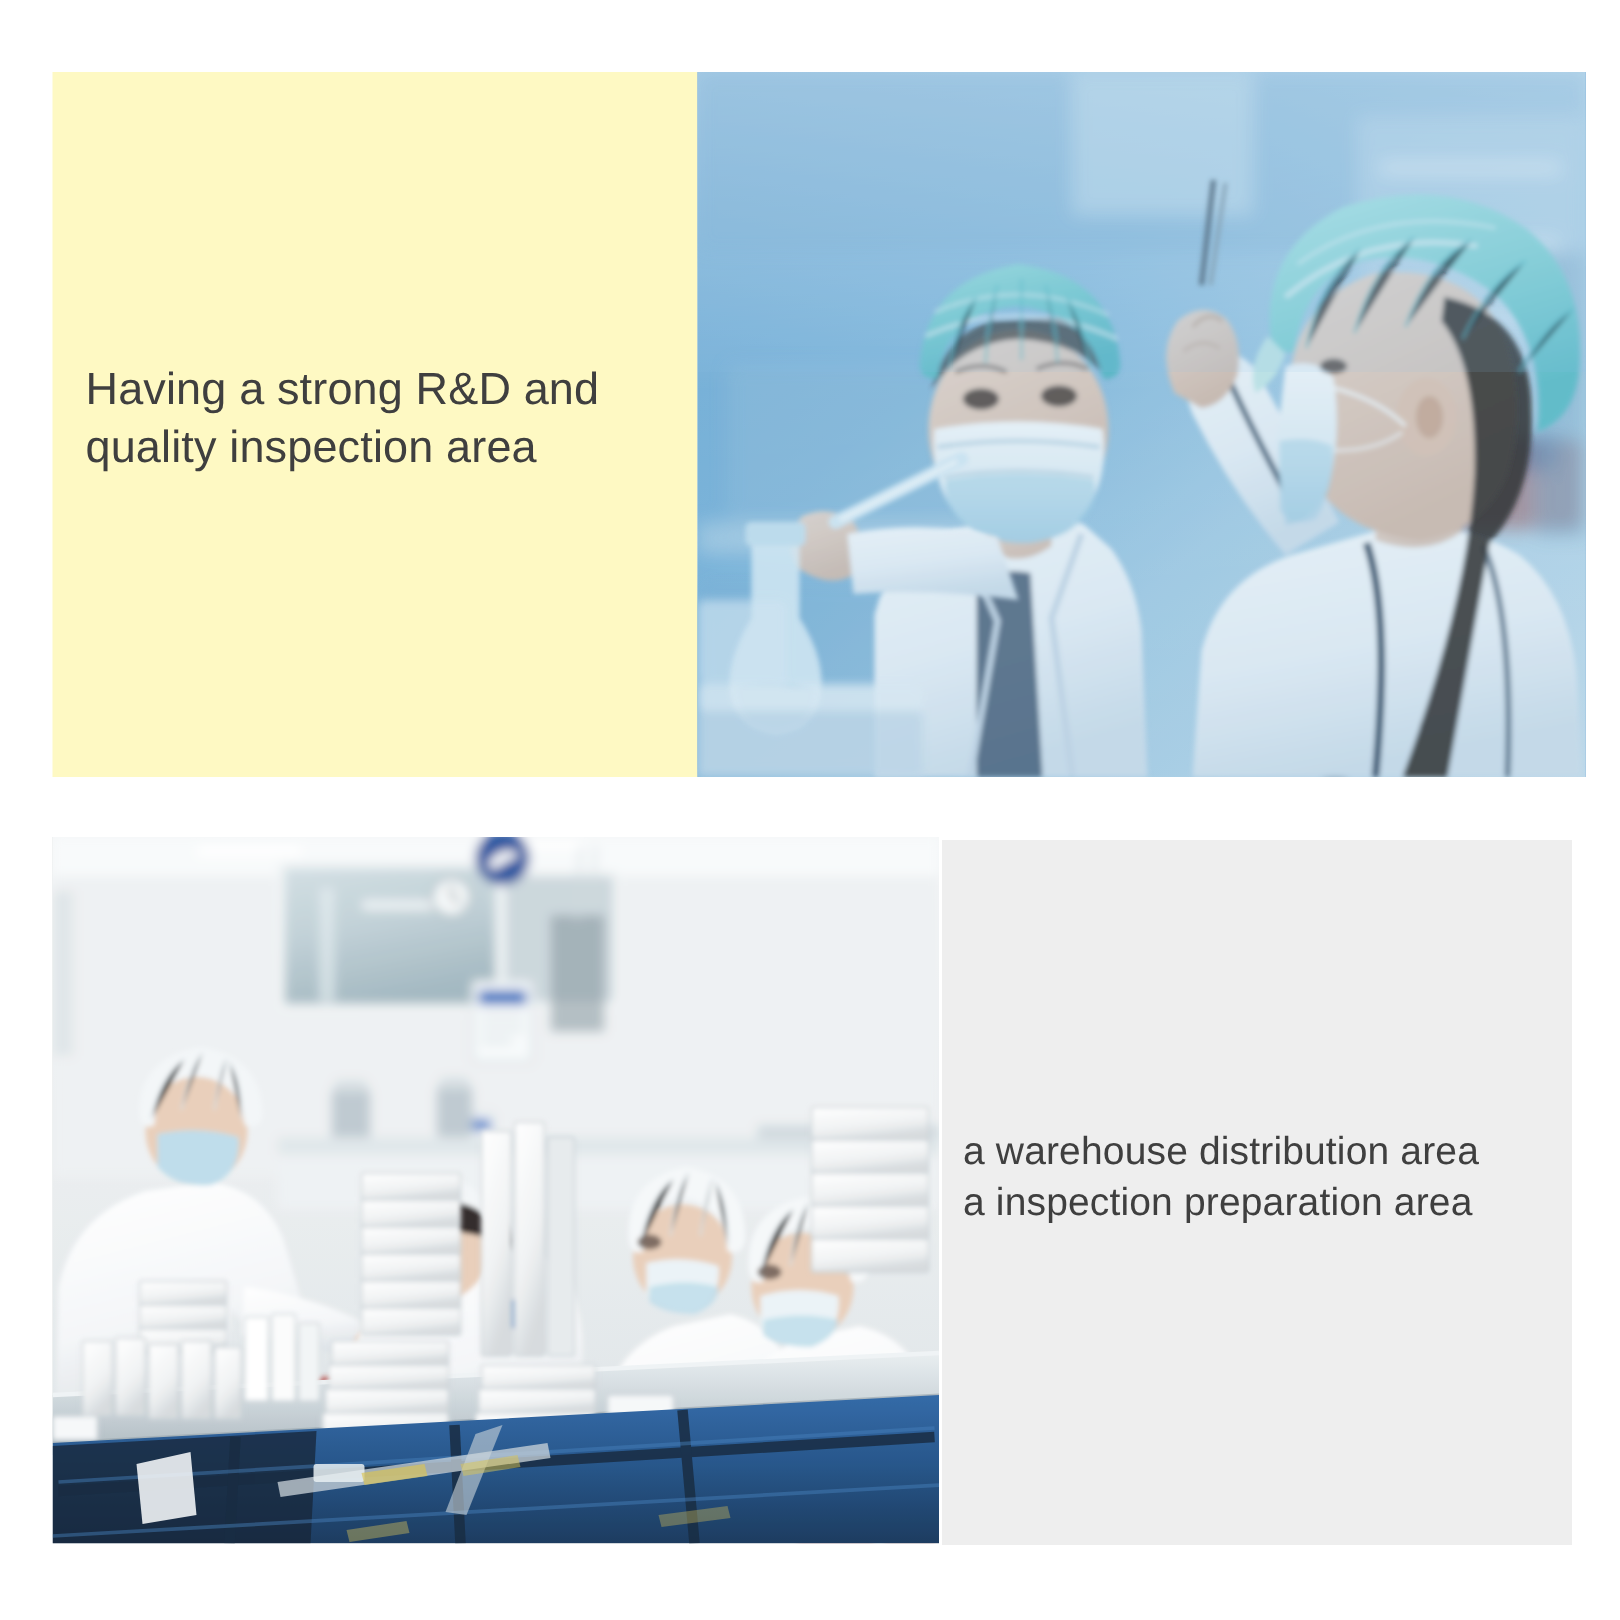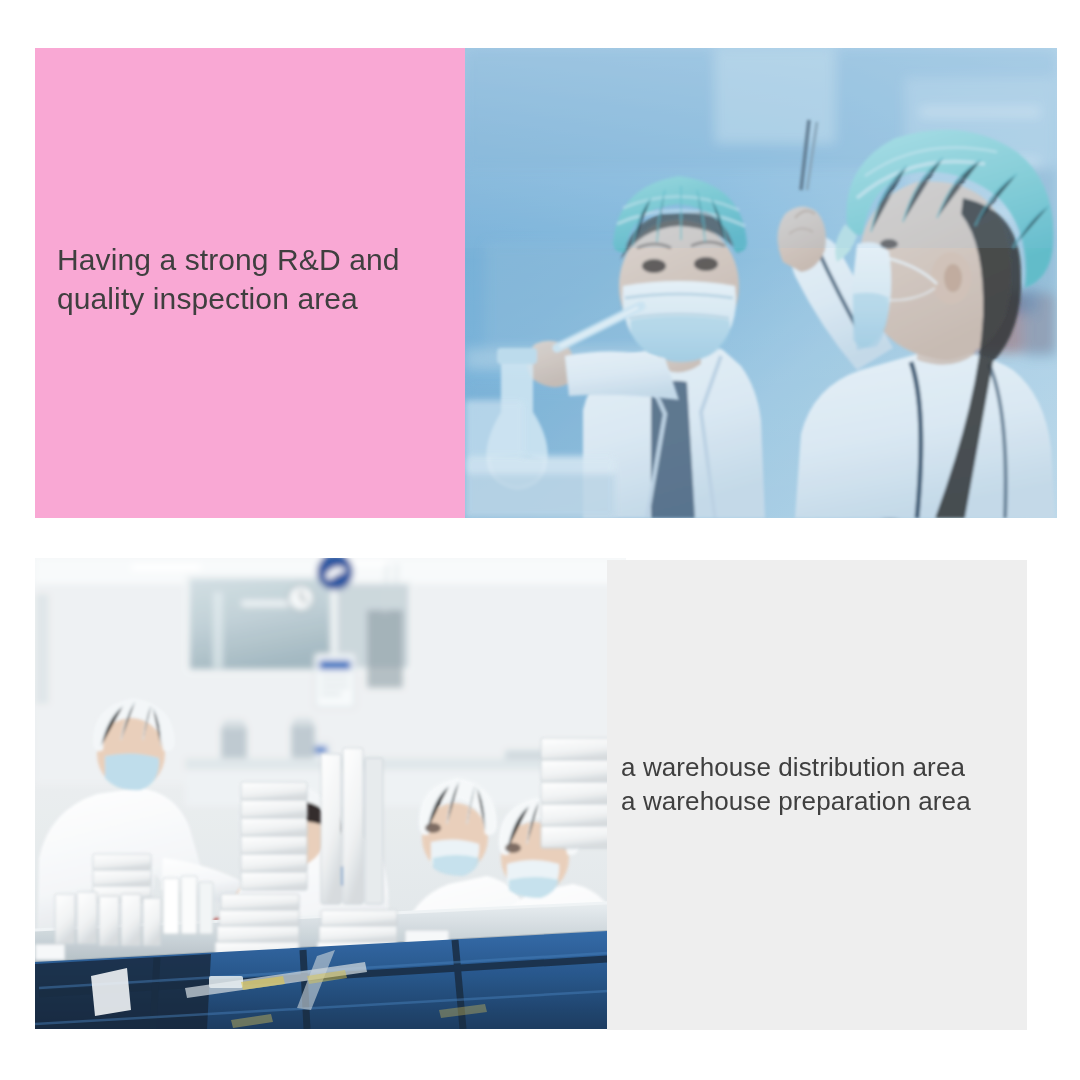--- a/index.html
+++ b/index.html
@@ -23,21 +23,21 @@
     top: 48px;
     width: 1022px;
     height: 470px;
   }
   #caption-panel-top {
     position: absolute;
     left: 0;
     top: 0;
     width: 430px;
     height: 470px;
-    background: #f9a8d4;
+    background: #fef9c3;
   }
   #caption-top {
     position: absolute;
     left: 22px;
     top: 192px;
     width: 400px;
     color: #3f3f3f;
     font-size: 30px;
     line-height: 39px;
     font-weight: 300;
@@ -67,21 +67,21 @@
     position: absolute;
     left: 0;
     top: 0;
     width: 591px;
     height: 471px;
     overflow: hidden;
     background: #dfe3e4;
   }
   #caption-panel-bottom {
     position: absolute;
-    left: 572px;
+    left: 593px;
     top: 2px;
     width: 420px;
     height: 470px;
     background: #eeeeee;
   }
   #caption-bottom {
     position: absolute;
     left: 14px;
     top: 190px;
     width: 410px;
@@ -570,17 +570,17 @@
         <path d="M404 452 L450 446 L452 454 L406 460 Z" fill="#c9b551" opacity="0.4"></path>
       </g>
 
       <rect x="0" y="0" width="591" height="471" fill="#ffffff" opacity="0.05"></rect>
     </svg>
   </div>
 
   <div id="caption-panel-bottom">
     <div id="caption-bottom">
       <span class="cap-line">a warehouse distribution area</span>
-      <span class="cap-line">a warehouse preparation area</span>
+      <span class="cap-line">a inspection preparation area</span>
     </div>
   </div>
 
 </div>
 
 </body></html>

